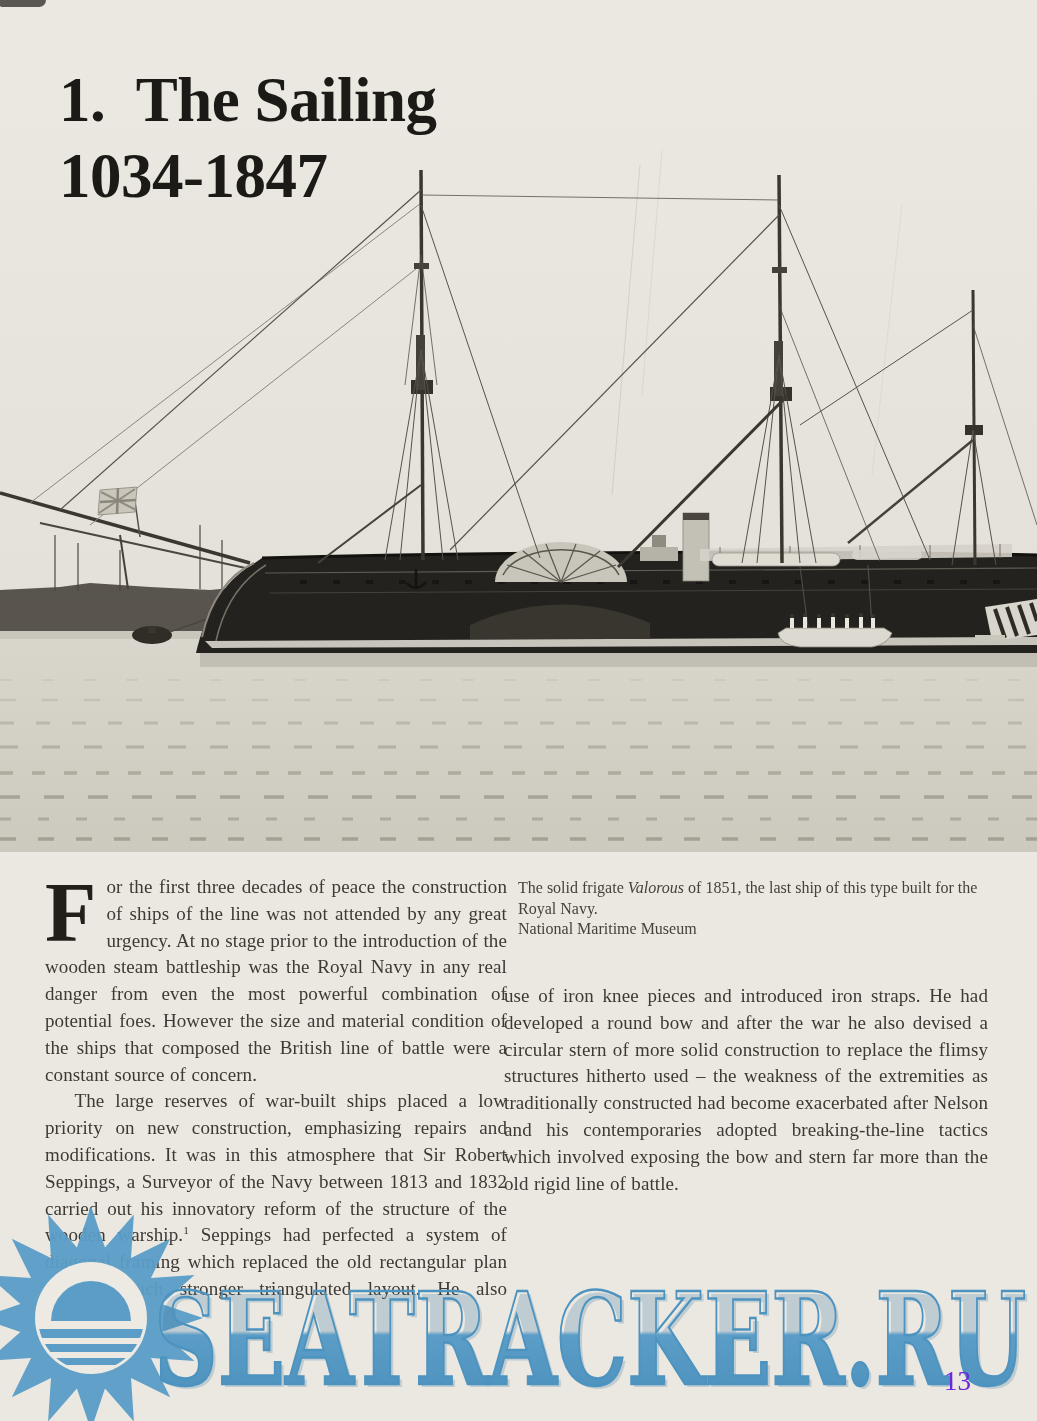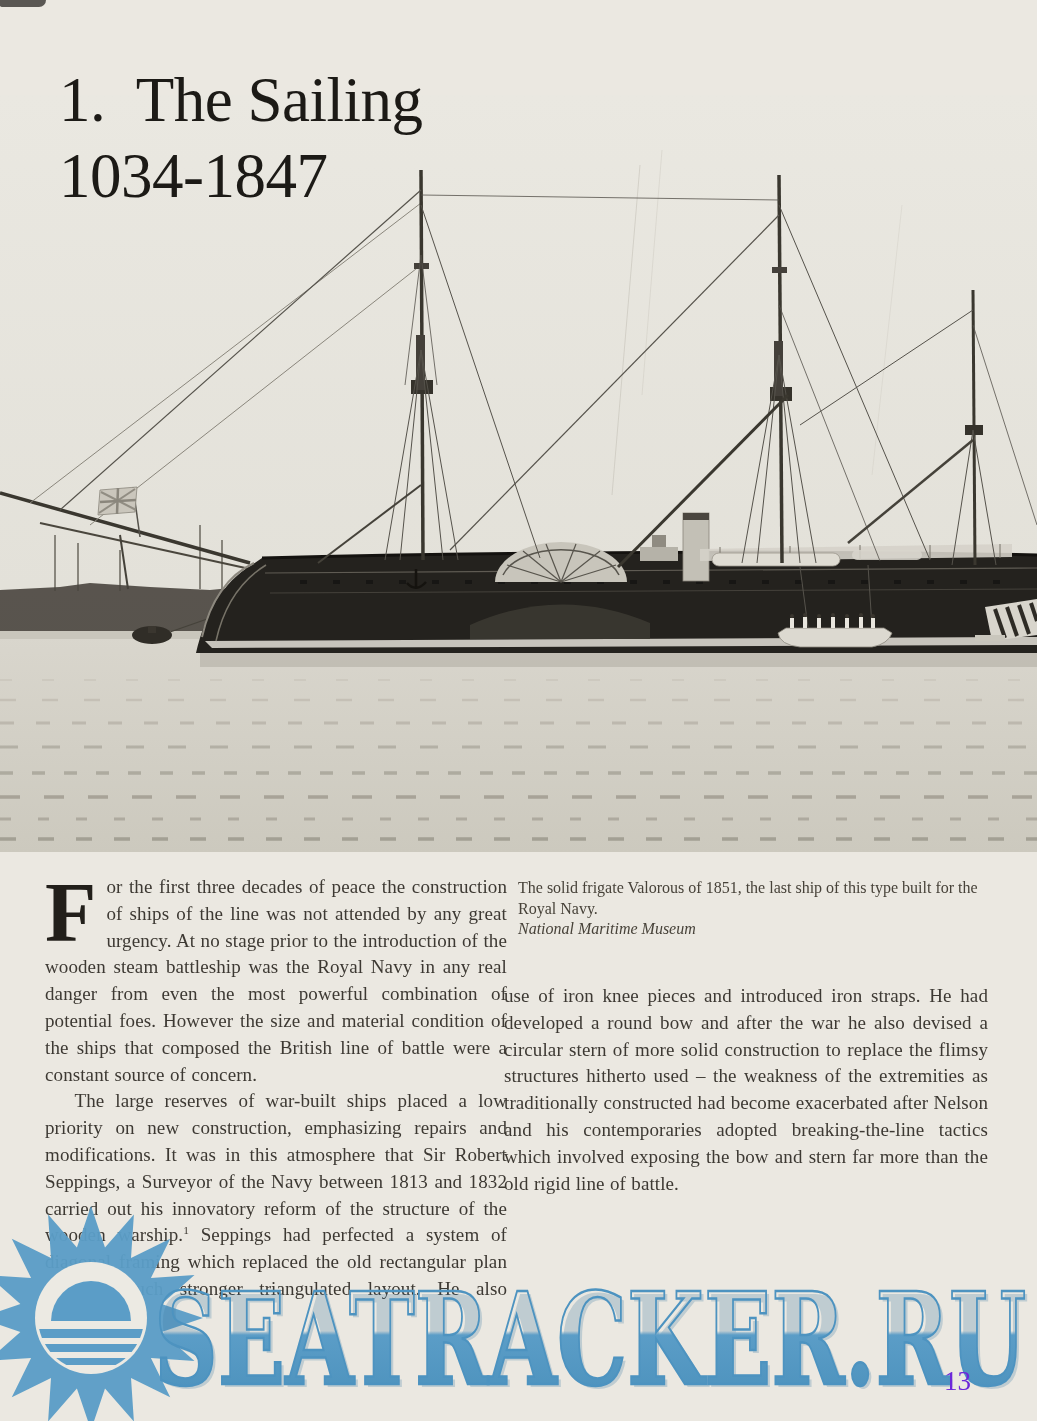--- a/index.html
+++ b/index.html
@@ -1,37 +1,37 @@
 <!DOCTYPE html>
 <html><head>
 <meta charset="utf-8">
 <style>
   html,body{margin:0;padding:0;background:#8a8a8a;}
   .page{position:relative;width:1037px;height:1421px;background:#ebe8e1;overflow:hidden;
         font-family:"Liberation Serif",serif;}
   
   .photo{position:absolute;left:0;top:95px;z-index:1;}
   
-  .title{position:absolute;left:59px;top:62px;z-index:3;font-weight:normal;
+  .title{position:absolute;left:59px;top:62px;z-index:3;font-weight:bold;
          font-size:63px;line-height:76px;color:#1c1a16;letter-spacing:-0.5px;}
   
   .col{position:absolute;z-index:2;color:#3d3933;font-size:19px;line-height:26.8px;
        text-align:justify;letter-spacing:0.1px;word-spacing:0.5px;}
   .col-left{left:45px;top:874px;width:462px;}
   .col-right{left:504px;top:983px;width:484px;}
   .col p{margin:0;}
   .indent{text-indent:1.55em;}
   sup{font-size:0.6em;vertical-align:super;line-height:0;}
   .dropcap{float:left;font-size:84px;line-height:66px;font-weight:bold;color:#221f1a;
            margin:6px 10px 0 0;}
   
   .caption{position:absolute;left:518px;top:878px;width:484px;z-index:2;
            font-size:16px;line-height:20.6px;color:#474239;}
-  .caption .credit{font-style:italic;}
-  .ship-name{}
+  .caption .credit{}
+  .ship-name{font-style:italic;}
   
   .pagenum{position:absolute;left:944px;top:1366px;z-index:6;font-size:27px;color:#6d28d9;}
   
   .wm{position:absolute;z-index:5;}
   .wm-star{left:-24px;top:1202px;}
   .wm-text{left:148px;top:1266px;}
   
   .smudge{position:absolute;left:0;top:0;width:46px;height:7px;background:#1c1a17;
           opacity:.7;border-radius:0 0 8px 2px;z-index:4;}
 </style>

